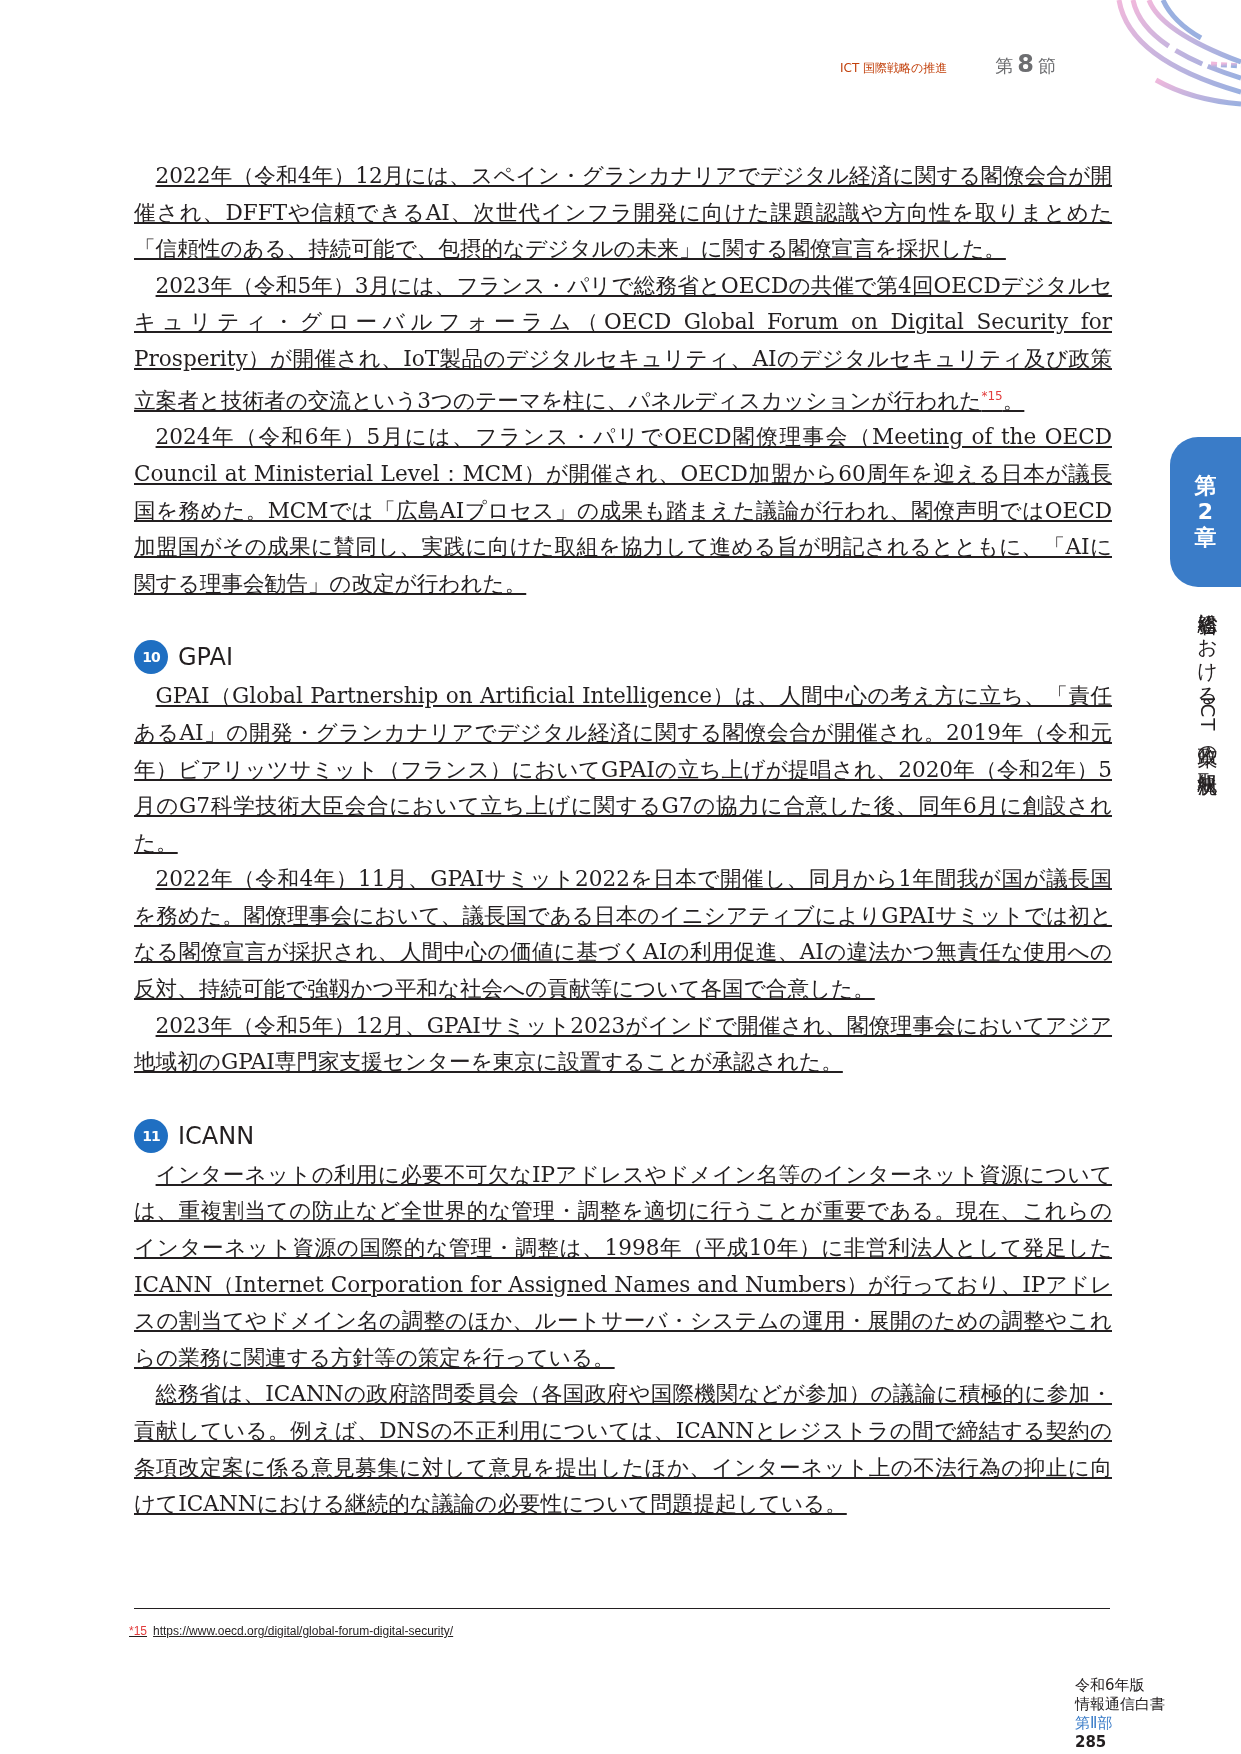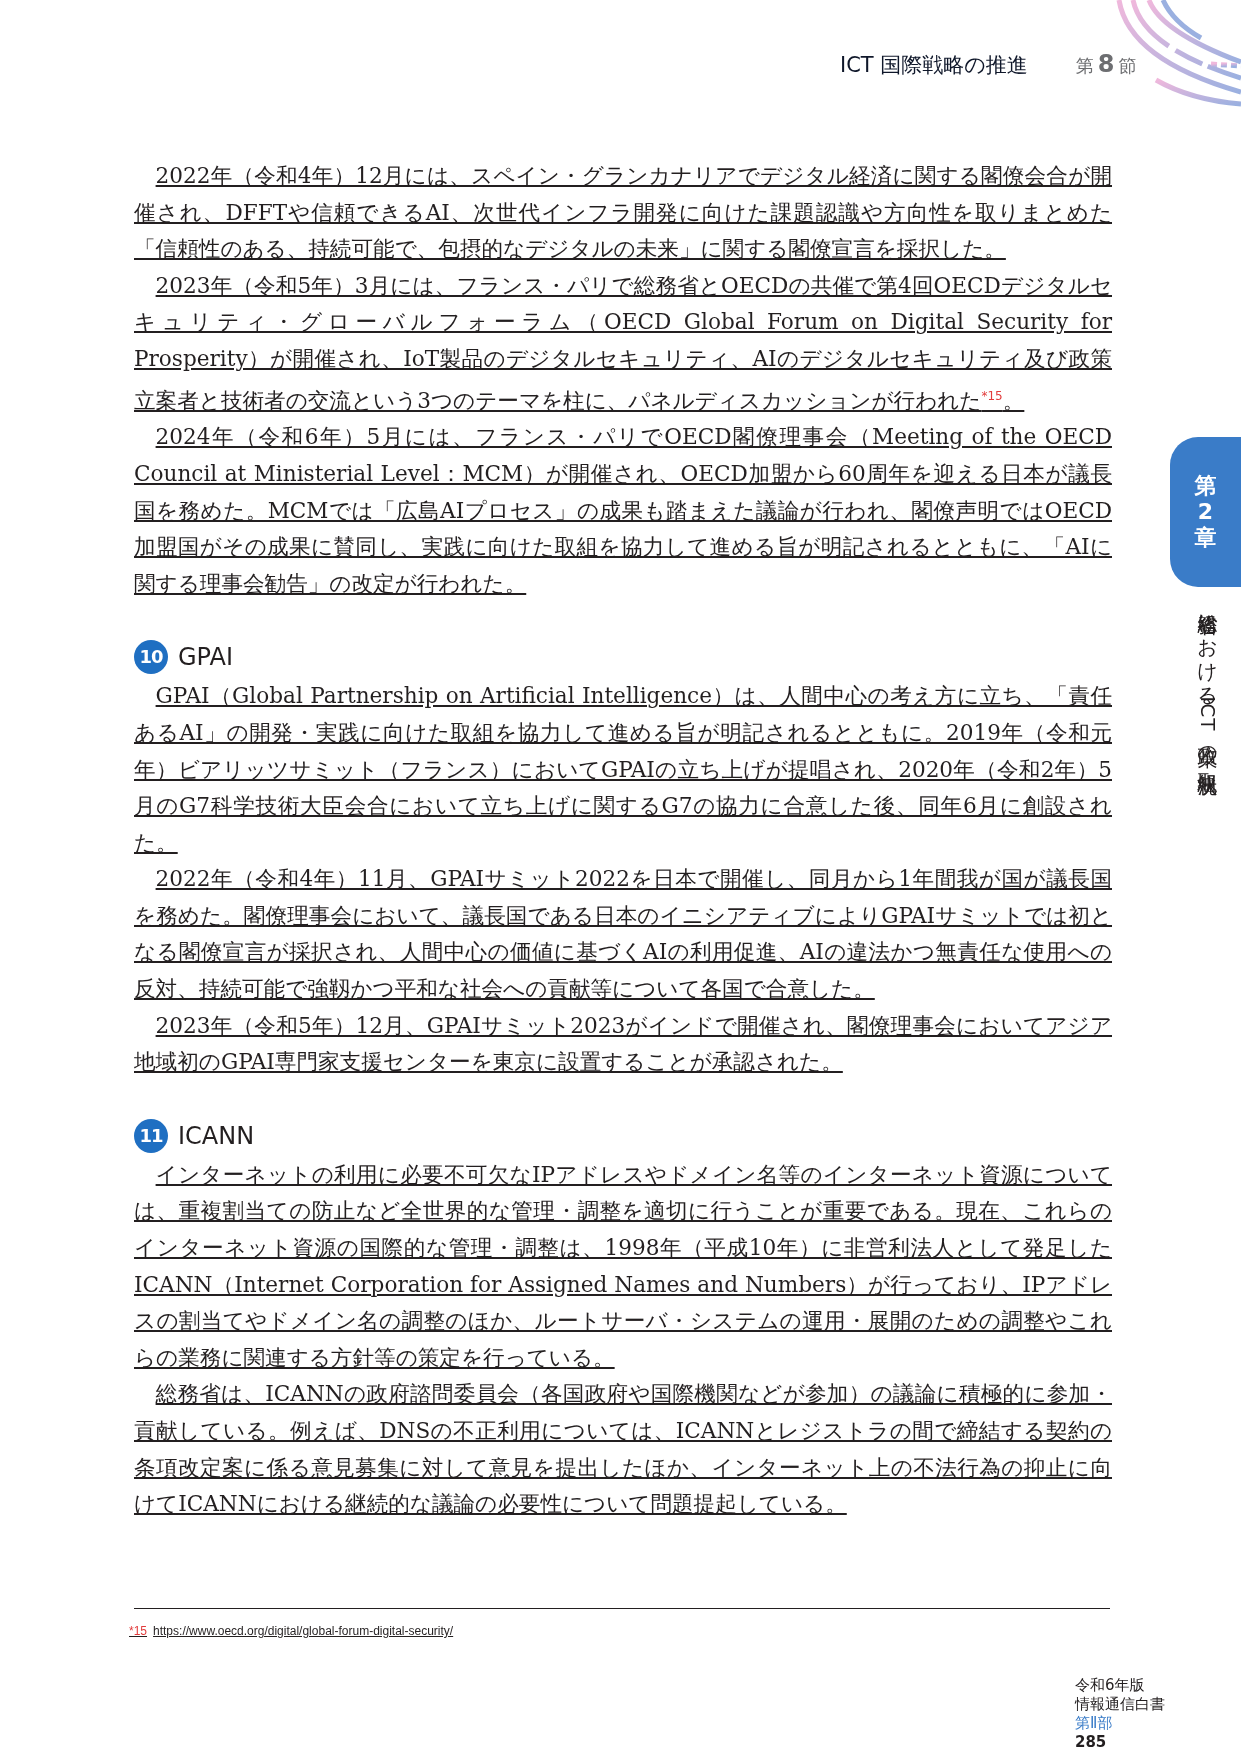--- a/index.html
+++ b/index.html
@@ -6,21 +6,21 @@
     body {
       width: 1241px; height: 1754px; position: relative; overflow: hidden;
       background: #ffffff; color: #231f20;
       font-family: "DejaVu Serif", "Liberation Serif", serif;
     }
     .header {
       position: absolute; top: 38px; left: 840px; height: 30px;
       display: flex; align-items: baseline;
       font-family: "DejaVu Sans", "Liberation Sans", sans-serif;
     }
-    .header-title { font-size: 21px; color: #0f172a; }
+    .header-title { font-size: 12px; color: #c2410c; }
     .header-section { margin-left: 48px; font-size: 18px; color: #6d6e71; margin-top: 12px; }
     .header-section .num { font-size: 24px; font-weight: bold; margin: 0 4px; }
     .deco { position: absolute; top: 0; right: 0; width: 140px; height: 110px; }
 
     .side-tab {
       position: absolute; left: 1170px; top: 437px; width: 71px; height: 150px;
       background: #3a7cc8; border-radius: 28px 0 0 28px;
       display: flex; flex-direction: column; align-items: center; justify-content: center;
       color: #fff; font-family: "DejaVu Sans", "Liberation Sans", sans-serif; font-weight: bold;
       font-size: 22px; line-height: 26px;
@@ -37,21 +37,21 @@
     }
     .content p { margin: 0; text-indent: 1em; text-decoration: underline; }
     .sup { color: #e23b3b; font-size: 12px; vertical-align: super; font-family: "DejaVu Sans", sans-serif; }
 
     .section-head {
       display: flex; align-items: center; margin-top: 36px; height: 38px; margin-bottom: 2px;
       font-family: "DejaVu Sans", "Liberation Sans", sans-serif;
     }
     .section-num {
       width: 34px; height: 34px; border-radius: 50%; background: #1f6fc2; color: #fff;
-      font-weight: bold; font-size: 18px; display: flex; align-items: center; justify-content: center;
+      font-weight: bold; font-size: 14px; display: flex; align-items: center; justify-content: center;
       letter-spacing: -1px;
     }
     .section-title { margin-left: 10px; font-size: 24px; color: #231f20; }
 
     .footnote-rule {
       position: absolute; left: 134px; top: 1608px; width: 976px; height: 0;
       border-top: 1.5px solid #231f20;
     }
     .footnote {
       position: absolute; left: 129px; top: 1624px; font-size: 12px;
@@ -104,21 +104,21 @@
 
 <div class="content">
   <p>2022年（令和4年）12月には、スペイン・グランカナリアでデジタル経済に関する閣僚会合が開催され、DFFTや信頼できるAI、次世代インフラ開発に向けた課題認識や方向性を取りまとめた「信頼性のある、持続可能で、包摂的なデジタルの未来」に関する閣僚宣言を採択した。</p>
   <p><span>2023年（令和5年）3月には、フランス・パリで総務省とOECDの共催で第4回OECDデジタルセキュリティ・グローバルフォーラム（OECD Global Forum on Digital Security for Prosperity）が開催され、IoT製品のデジタルセキュリティ、AIのデジタルセキュリティ及び政策立案者と技術者の交流という3つのテーマを柱に、パネルディスカッションが行われた</span><span class="sup">*15</span><span>。</span></p>
   <p>2024年（令和6年）5月には、フランス・パリでOECD閣僚理事会（Meeting of the OECD Council at Ministerial Level：MCM）が開催され、OECD加盟から60周年を迎える日本が議長国を務めた。MCMでは「広島AIプロセス」の成果も踏まえた議論が行われ、閣僚声明ではOECD加盟国がその成果に賛同し、実践に向けた取組を協力して進める旨が明記されるとともに、「AIに関する理事会勧告」の改定が行われた。</p>
 
   <div class="section-head">
     <span class="section-num">10</span>
     <span class="section-title">GPAI</span>
   </div>
-  <p>GPAI（Global Partnership on Artificial Intelligence）は、人間中心の考え方に立ち、「責任あるAI」の開発・実践に向けた取組を協力して進める旨が明記されるとともに。2019年（令和元年）ビアリッツサミット（フランス）においてGPAIの立ち上げが提唱され、2020年（令和2年）5月のG7科学技術大臣会合において立ち上げに関するG7の協力に合意した後、同年6月に創設された。</p>
+  <p>GPAI（Global Partnership on Artificial Intelligence）は、人間中心の考え方に立ち、「責任あるAI」の開発・グランカナリアでデジタル経済に関する閣僚会合が開催され。2019年（令和元年）ビアリッツサミット（フランス）においてGPAIの立ち上げが提唱され、2020年（令和2年）5月のG7科学技術大臣会合において立ち上げに関するG7の協力に合意した後、同年6月に創設された。</p>
   <p>2022年（令和4年）11月、GPAIサミット2022を日本で開催し、同月から1年間我が国が議長国を務めた。閣僚理事会において、議長国である日本のイニシアティブによりGPAIサミットでは初となる閣僚宣言が採択され、人間中心の価値に基づくAIの利用促進、AIの違法かつ無責任な使用への反対、持続可能で強靱かつ平和な社会への貢献等について各国で合意した。</p>
   <p>2023年（令和5年）12月、GPAIサミット2023がインドで開催され、閣僚理事会においてアジア地域初のGPAI専門家支援センターを東京に設置することが承認された。</p>
 
   <div class="section-head">
     <span class="section-num">11</span>
     <span class="section-title">ICANN</span>
   </div>
   <p>インターネットの利用に必要不可欠なIPアドレスやドメイン名等のインターネット資源については、重複割当ての防止など全世界的な管理・調整を適切に行うことが重要である。現在、これらのインターネット資源の国際的な管理・調整は、1998年（平成10年）に非営利法人として発足したICANN（Internet Corporation for Assigned Names and Numbers）が行っており、IPアドレスの割当てやドメイン名の調整のほか、ルートサーバ・システムの運用・展開のための調整やこれらの業務に関連する方針等の策定を行っている。</p>
   <p>総務省は、ICANNの政府諮問委員会（各国政府や国際機関などが参加）の議論に積極的に参加・貢献している。例えば、DNSの不正利用については、ICANNとレジストラの間で締結する契約の条項改定案に係る意見募集に対して意見を提出したほか、インターネット上の不法行為の抑止に向けてICANNにおける継続的な議論の必要性について問題提起している。</p>
 </div>

